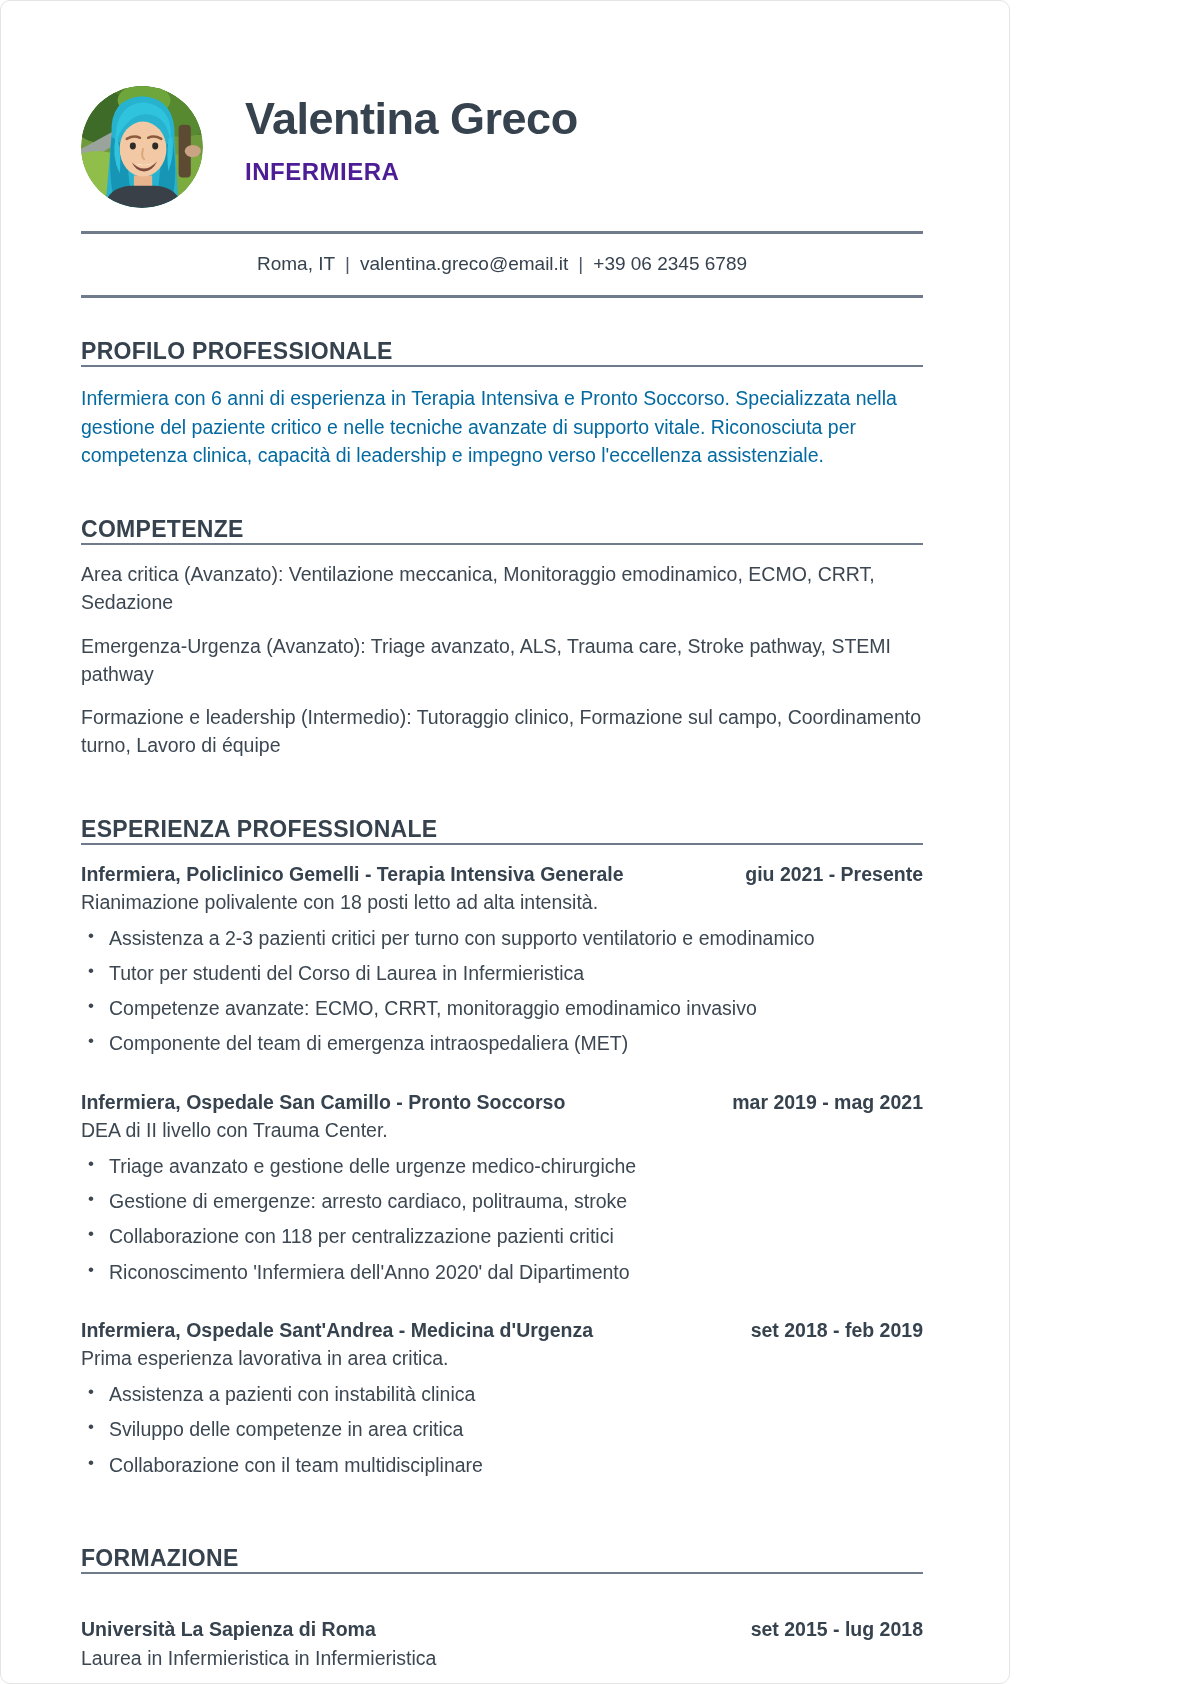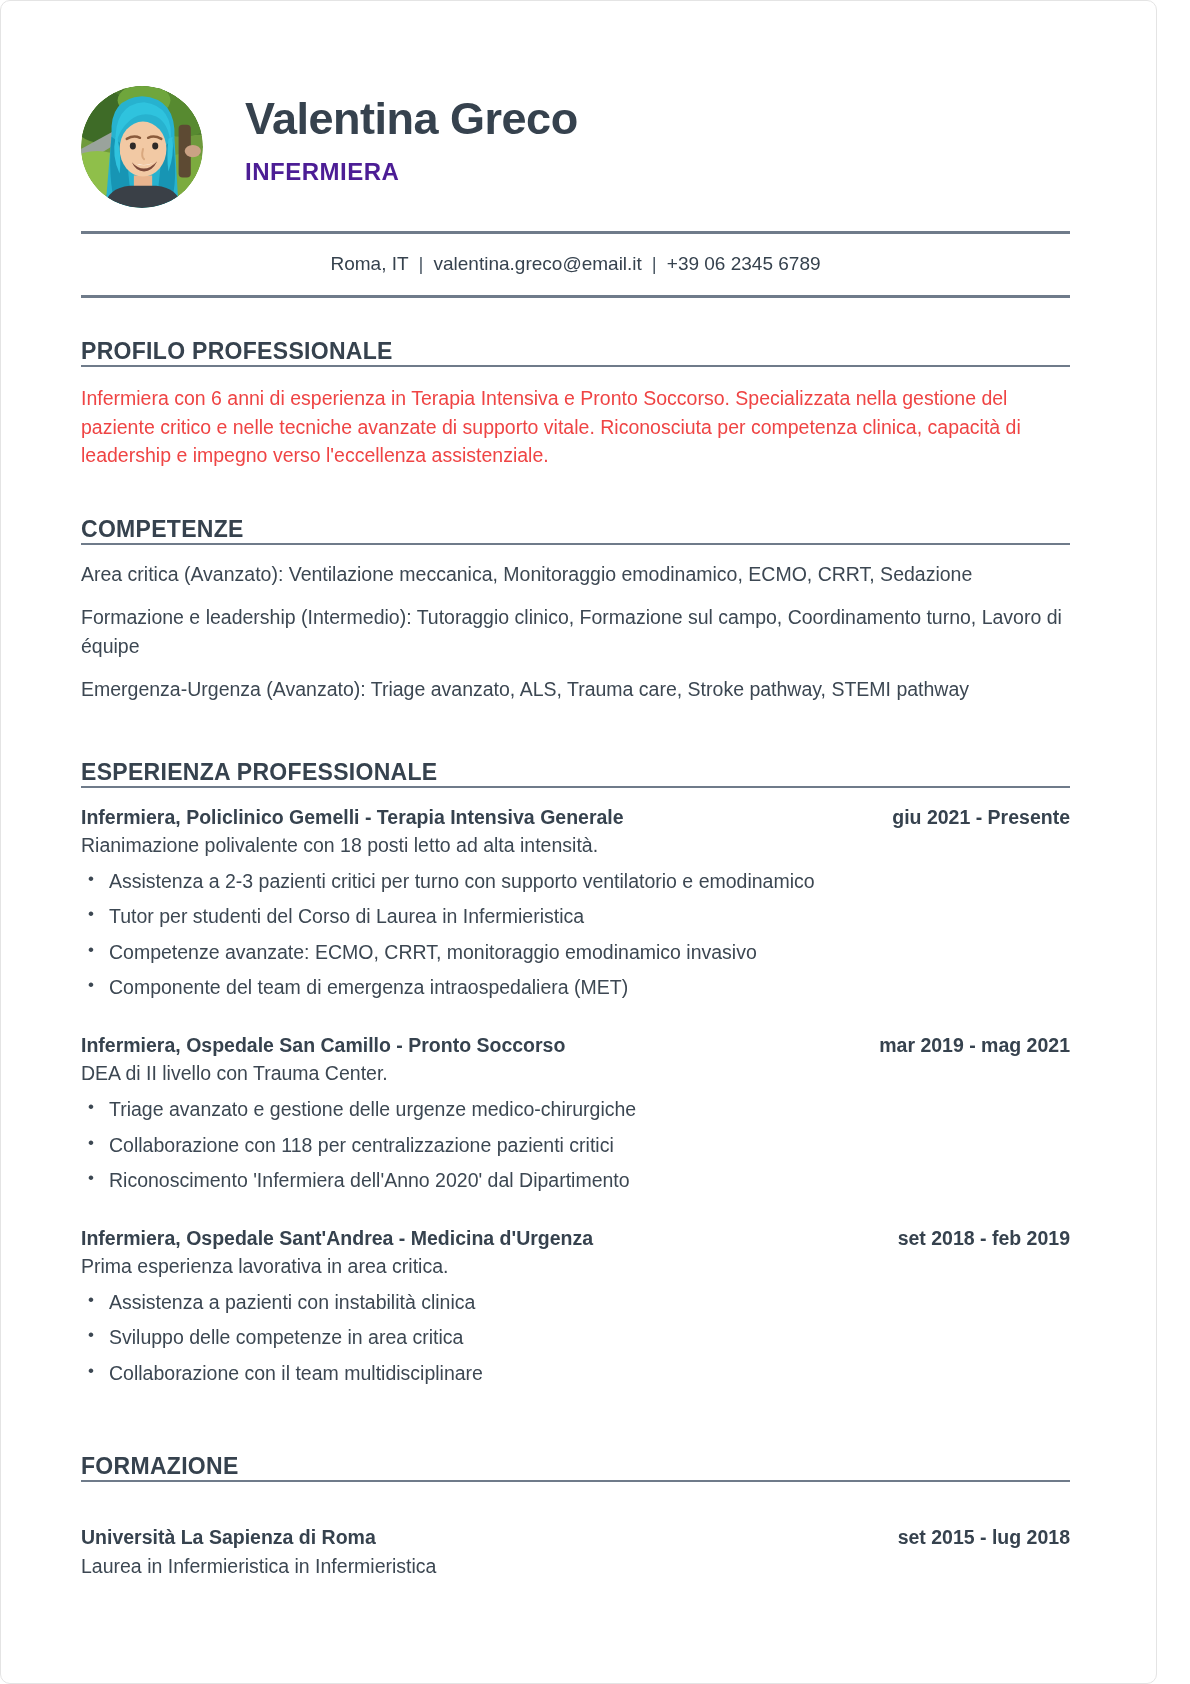--- a/index.html
+++ b/index.html
@@ -2,21 +2,21 @@
 <html><head>
 <meta charset="utf-8">
 <style>
   * { margin: 0; padding: 0; box-sizing: border-box; }
   html, body { background: #ffffff; }
   body {
     font-family: "Liberation Sans", "DejaVu Sans", sans-serif;
     width: 1190px;
   }
   .page {
-    width: 1157px;
+    width: 1010px;
     height: 1684px;
     background: #ffffff;
     border: 1px solid #e4e4e4;
     border-radius: 10px;
     overflow: hidden;
   }
   .inner {
     padding: 85px 86px 0 80px;
   }
   
@@ -77,21 +77,21 @@
     font-size: 23px;
     font-weight: bold;
     color: #36424e;
     letter-spacing: 0.3px;
     border-bottom: 2px solid #6f7b8a;
   }
   .profile-text {
     margin-top: 17px;
     font-size: 19.5px;
     line-height: 1.47;
-    color: #ef4444;
+    color: #0369a1;
   }
   
   .skills { margin-top: 4px; }
   .skill-item {
     margin-top: 15px;
     font-size: 19.5px;
     line-height: 1.45;
     color: #3c4752;
   }
   
@@ -234,22 +234,22 @@
 
     <div class="section profile">
       <h2 class="section-heading">PROFILO PROFESSIONALE</h2>
       <p class="profile-text">Infermiera con 6 anni di esperienza in Terapia Intensiva e Pronto Soccorso. Specializzata nella gestione del paziente critico e nelle tecniche avanzate di supporto vitale. Riconosciuta per competenza clinica, capacità di leadership e impegno verso l'eccellenza assistenziale.</p>
     </div>
 
     <div class="section">
       <h2 class="section-heading">COMPETENZE</h2>
       <div class="skills">
         <div class="skill-item">Area critica (Avanzato): Ventilazione meccanica, Monitoraggio emodinamico, ECMO, CRRT, Sedazione</div>
+        <div class="skill-item">Emergenza-Urgenza (Avanzato): Triage avanzato, ALS, Trauma care, Stroke pathway, STEMI pathway</div>
         <div class="skill-item">Formazione e leadership (Intermedio): Tutoraggio clinico, Formazione sul campo, Coordinamento turno, Lavoro di équipe</div>
-        <div class="skill-item">Emergenza-Urgenza (Avanzato): Triage avanzato, ALS, Trauma care, Stroke pathway, STEMI pathway</div>
       </div>
     </div>
 
     <div class="section experience">
       <h2 class="section-heading">ESPERIENZA PROFESSIONALE</h2>
 
       <div class="job">
         <div class="job-header">
           <span class="job-name">Infermiera, Policlinico Gemelli - Terapia Intensiva Generale</span>
           <span class="job-dates">giu 2021 - Presente</span>
@@ -264,20 +264,21 @@
       </div>
 
       <div class="job">
         <div class="job-header">
           <span class="job-name">Infermiera, Ospedale San Camillo - Pronto Soccorso</span>
           <span class="job-dates">mar 2019 - mag 2021</span>
         </div>
         <div class="job-subtitle">DEA di II livello con Trauma Center.</div>
         <ul class="bullets">
           <li>Triage avanzato e gestione delle urgenze medico-chirurgiche</li>
+          <li>Gestione di emergenze: arresto cardiaco, politrauma, stroke</li>
           <li>Collaborazione con 118 per centralizzazione pazienti critici</li>
           <li>Riconoscimento 'Infermiera dell'Anno 2020' dal Dipartimento</li>
         </ul>
       </div>
 
       <div class="job">
         <div class="job-header">
           <span class="job-name">Infermiera, Ospedale Sant'Andrea - Medicina d'Urgenza</span>
           <span class="job-dates">set 2018 - feb 2019</span>
         </div>

